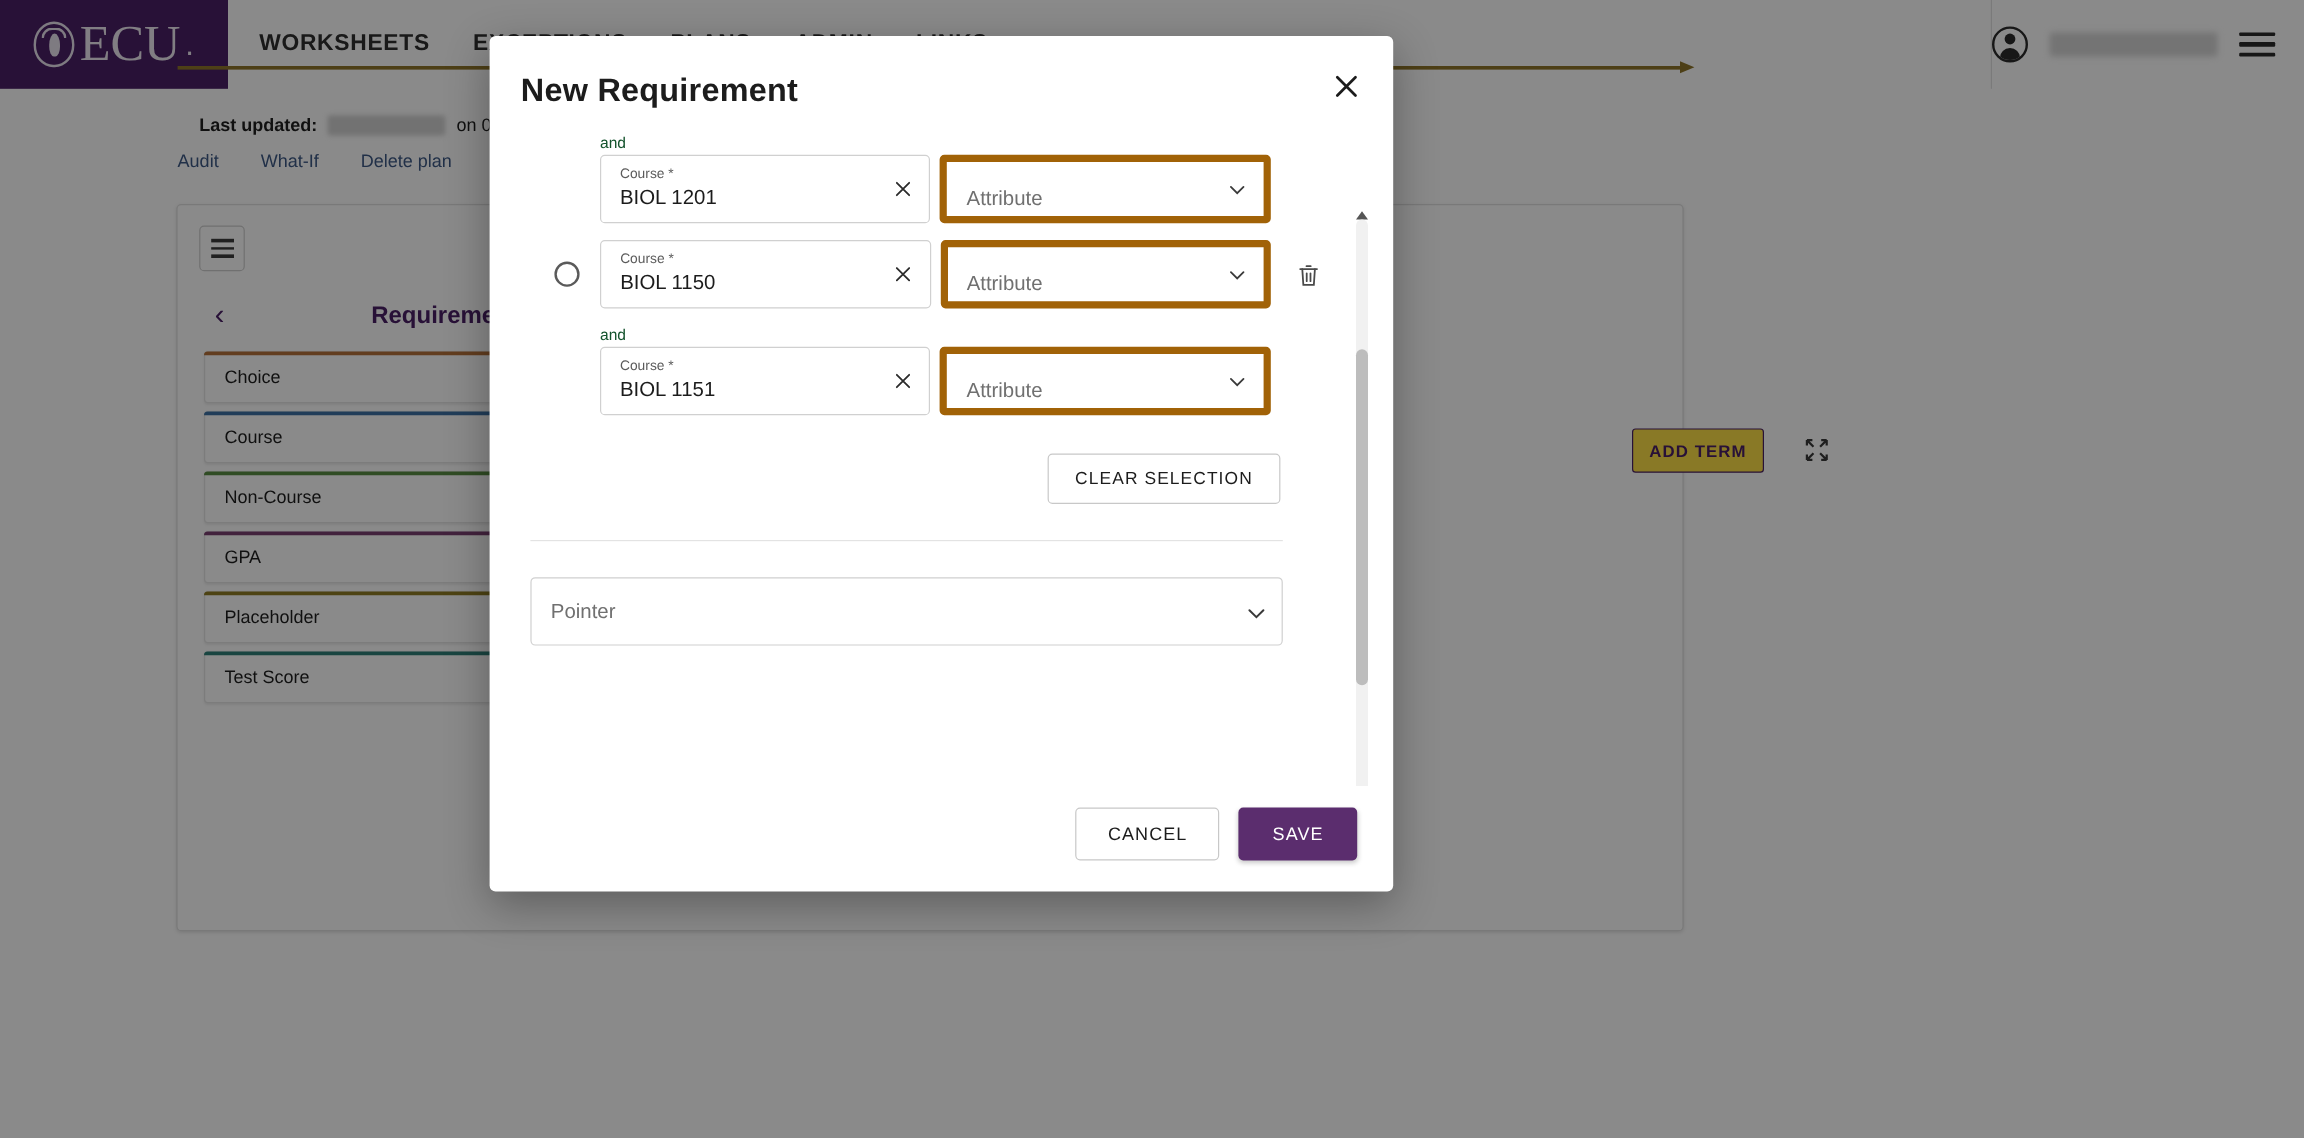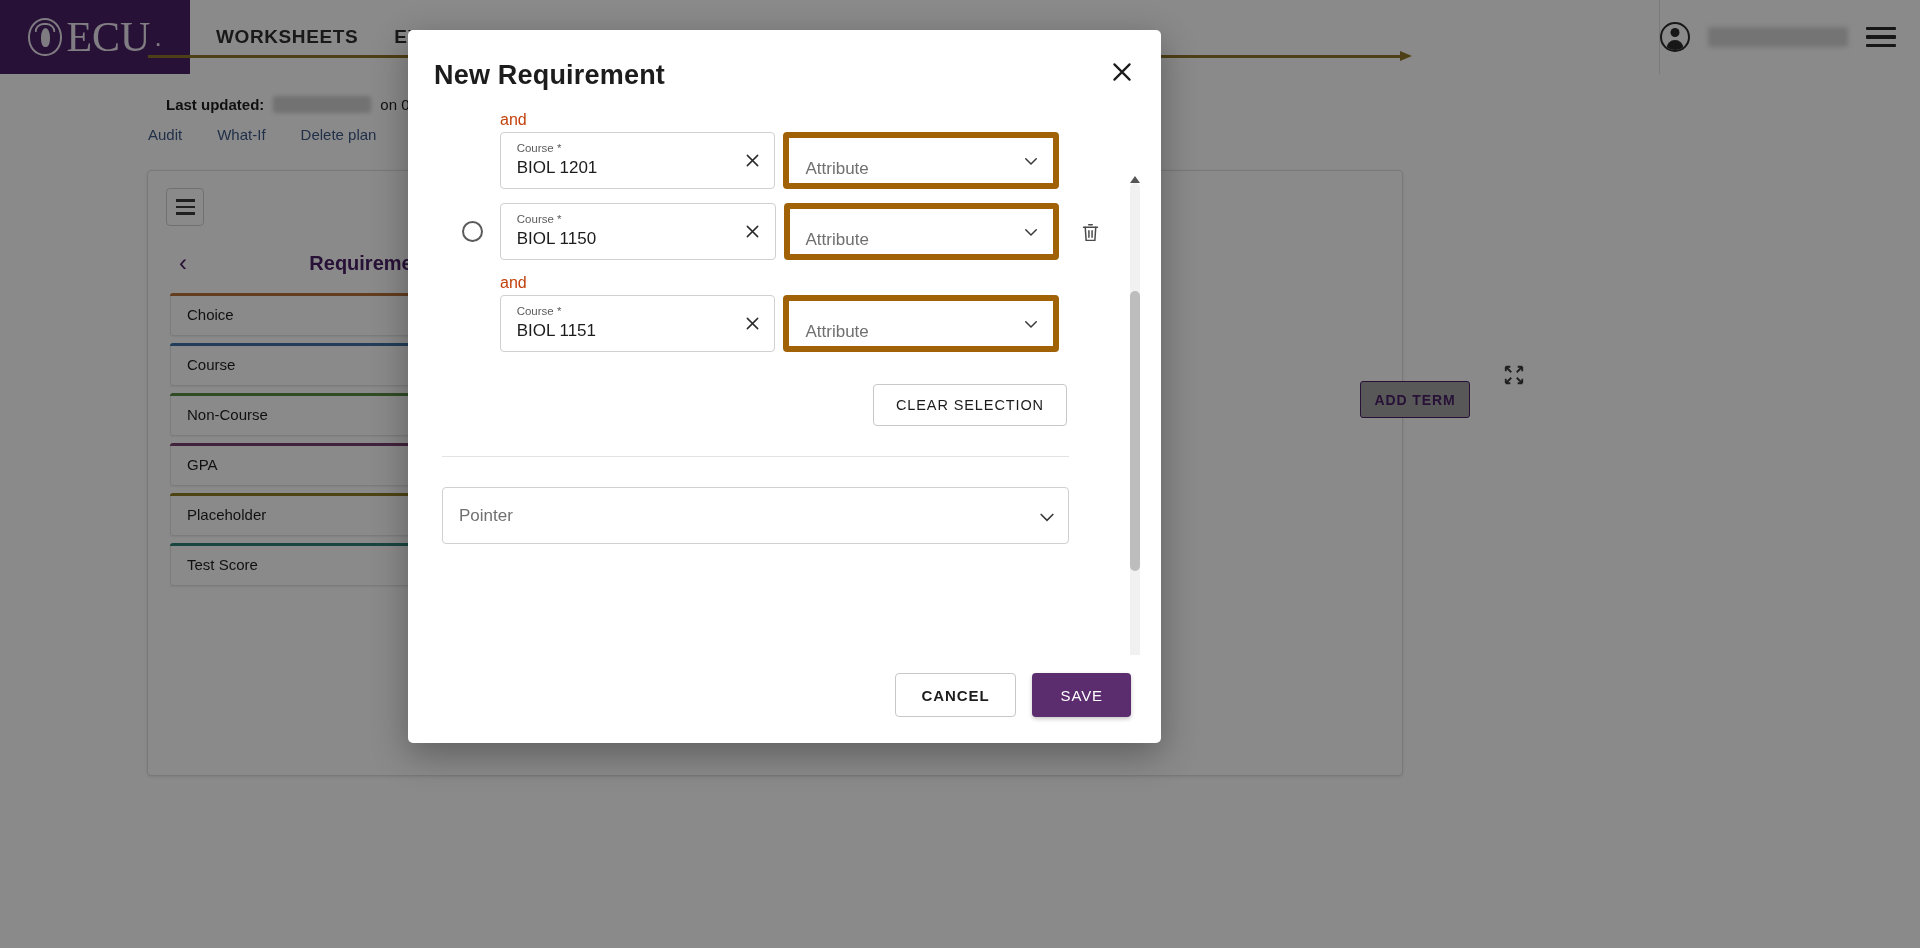--- a/index.html
+++ b/index.html
@@ -137,23 +137,23 @@
   }
   .req-card .accent {
     position: absolute; top: -1px; left: -1px; right: -1px; height: 3px;
     border-radius: 3px 3px 0 0;
   }
   .req-card .name { font-size: 15px; color: #1f1f1f; }
   .req-card .dash { font-size: 15px; color: #4a4a4a; }
 
   .add-term-btn {
     position: absolute; top: 186px; left: 1212px; width: 110px; height: 37px;
-    border: 1.6px solid #4b2067; border-radius: 3px; background: #a3a3a3;
+    border: 1.6px solid #4b2067; border-radius: 3px; background: #fde047;
     color: #4b2067; font-size: 14px; font-weight: 700; letter-spacing: .9px;
-    display: flex; align-items: center; justify-content: center; cursor: pointer; margin-top: 24px;
+    display: flex; align-items: center; justify-content: center; cursor: pointer;
   }
   .expand-icon {
     position: absolute; top: 193px; left: 1355px; width: 22px; height: 22px;
     cursor: pointer;
   }
 
   
   .overlay {
     position: absolute; inset: 0; background: rgba(0,0,0,.46); z-index: 50;
   }
@@ -188,21 +188,21 @@
     background: #bdbdbd; border-radius: 5px; cursor: pointer;
   }
   .scroll-arrow {
     position: absolute; right: 19px; width: 14px; height: 14px;
     display: flex; align-items: center; justify-content: center;
     cursor: pointer; color: #555; font-size: 11px;
   }
   .scroll-arrow.up { top: 76px; }
 
   .and-label {
-    font-size: 16px; color: #c2410c; margin-left: 66px; margin-bottom: 3px;
+    font-size: 13px; color: #14532d; margin-left: 66px; margin-bottom: 3px;
   }
   .course-row {
     display: flex; align-items: center; gap: 0; margin-bottom: 12px;
   }
   .radio-slot { width: 66px; display: flex; align-items: center; justify-content: flex-start; padding-left: 28px; }
   .radio-circle {
     width: 21px; height: 21px; border-radius: 50%;
     border: 2px solid #5a5a5a; cursor: pointer; background: #fff;
   }
   .spacer-slot { width: 66px; }
@@ -262,21 +262,21 @@
     display: flex; align-items: center; padding: 0 40px 0 16px;
   }
 
   .modal-foot {
     flex: 0 0 auto; display: flex; justify-content: flex-end; align-items: center;
     gap: 16px; padding: 18px 30px 26px 0;
   }
   .btn-cancel {
     border: 1.6px solid #c8c8c8; border-radius: 4px; background: #fff;
     height: 44px; padding: 0 26px; font-size: 15px; letter-spacing: .9px;
-    color: #1c1c1c; display: flex; align-items: center; cursor: pointer; font-weight: bold;
+    color: #1c1c1c; display: flex; align-items: center; cursor: pointer;
   }
   .btn-save {
     border: none; border-radius: 4px; background: #5b2d6e;
     height: 44px; padding: 0 28px; font-size: 15px; letter-spacing: .9px;
     color: #fff; display: flex; align-items: center; cursor: pointer;
     box-shadow: 0 2px 4px rgba(0,0,0,.22);
   }
 </style>
 </head>
 <body>

